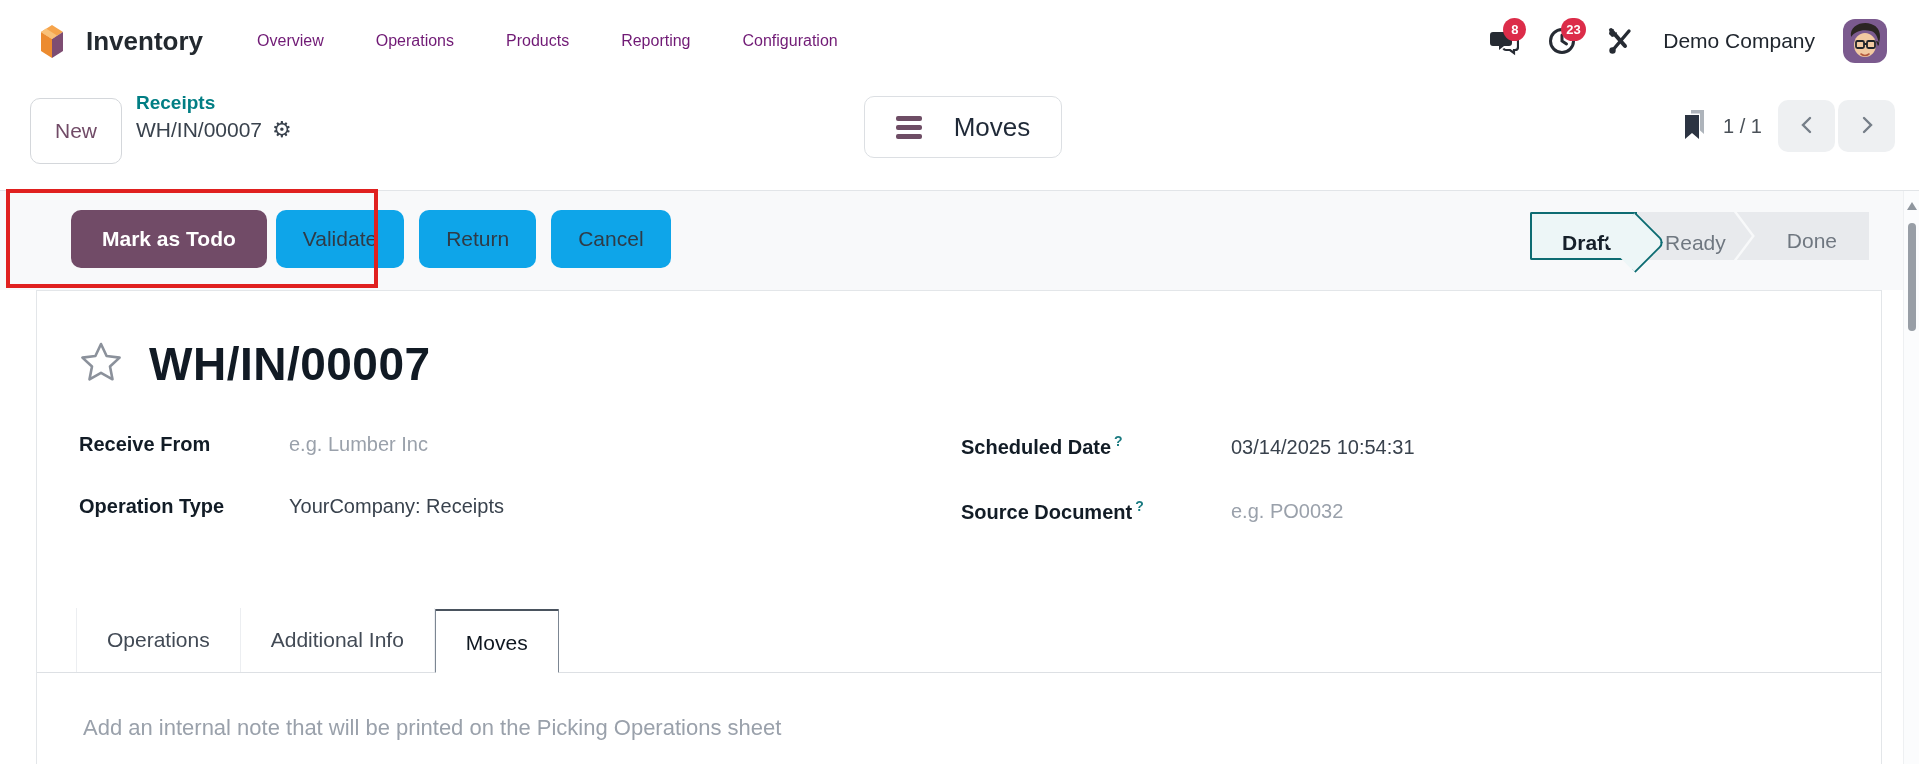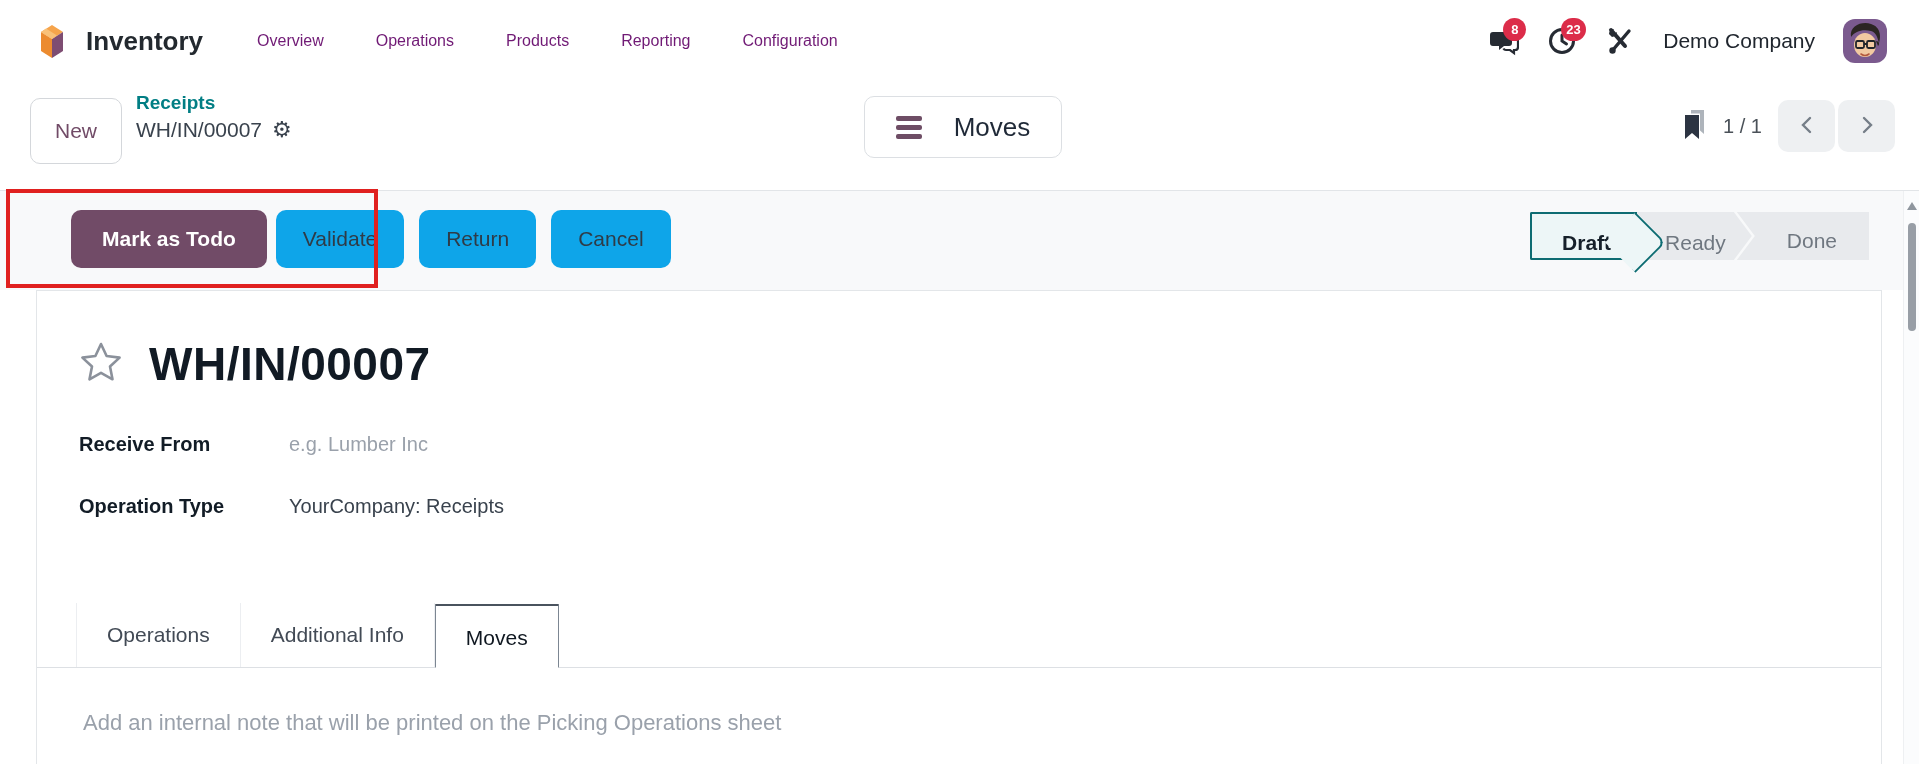--- a/index.html
+++ b/index.html
@@ -241,20 +241,30 @@
     <div class="fcol">
       <div class="frow">
         <span class="flabel">Receive From</span>
         <span class="fplaceholder">e.g. Lumber Inc</span>
       </div>
       <div class="frow">
         <span class="flabel">Operation Type</span>
         <span class="fvalue">YourCompany: Receipts</span>
       </div>
     </div>
+    <div class="fcol fcol-right">
+      <div class="frow">
+        <span class="flabel flabel-r"><span>Scheduled Date</span><span class="helpsup">?</span></span>
+        <span class="fvalue">03/14/2025 10:54:31</span>
+      </div>
+      <div class="frow">
+        <span class="flabel flabel-r"><span>Source Document</span><span class="helpsup">?</span></span>
+        <span class="fplaceholder">e.g. PO0032</span>
+      </div>
+    </div>
   </div>
 
   <div class="tabs">
     <div class="tab">Operations</div>
     <div class="tab tab-mid">Additional Info</div>
     <div class="tab tab-active">Moves</div>
   </div>
 
   <div class="notearea">Add an internal note that will be printed on the Picking Operations sheet</div>
 </div>

